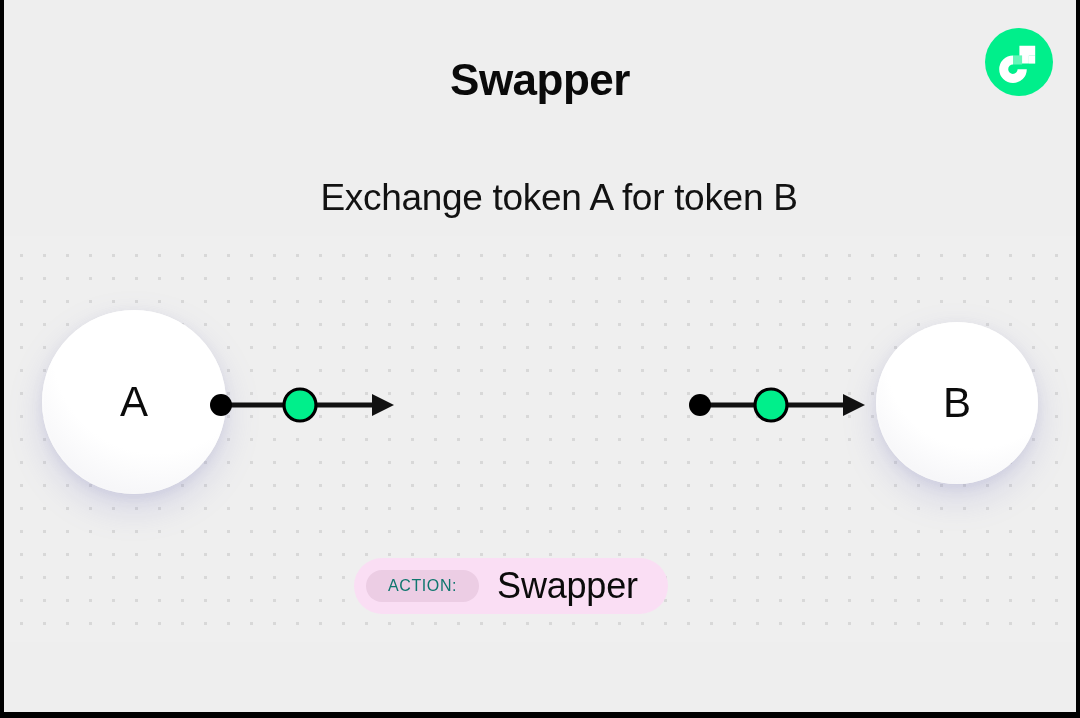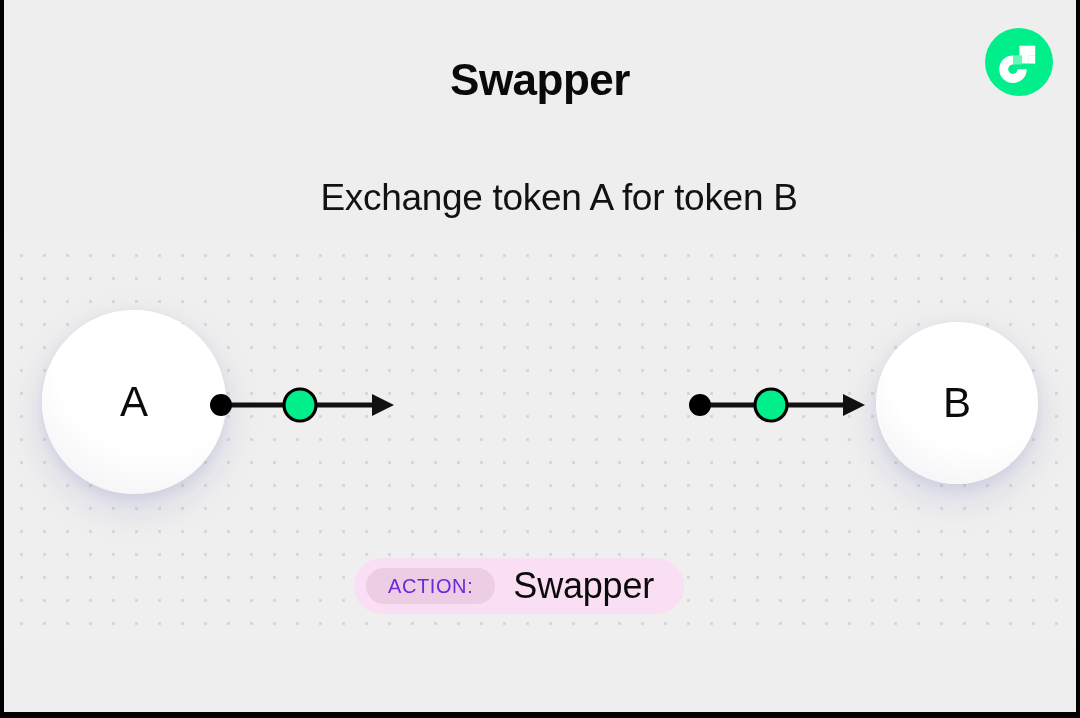--- a/index.html
+++ b/index.html
@@ -155,22 +155,22 @@
     border-radius: 28px;
     background: #fadef4;
     display: flex;
     align-items: center;
     gap: 18px;
     box-sizing: border-box;
   }
 
   #action-label {
     background: #eccde4;
-    color: #6d28d9;
-    font-size: 20px;
+    color: #0f766e;
+    font-size: 16px;
     font-weight: 500;
     letter-spacing: 0.6px;
     border-radius: 20px;
     padding: 8px 22px;
     line-height: 1;
   }
 
   #action-value {
     color: #0b0b0b;
     font-size: 36px;

